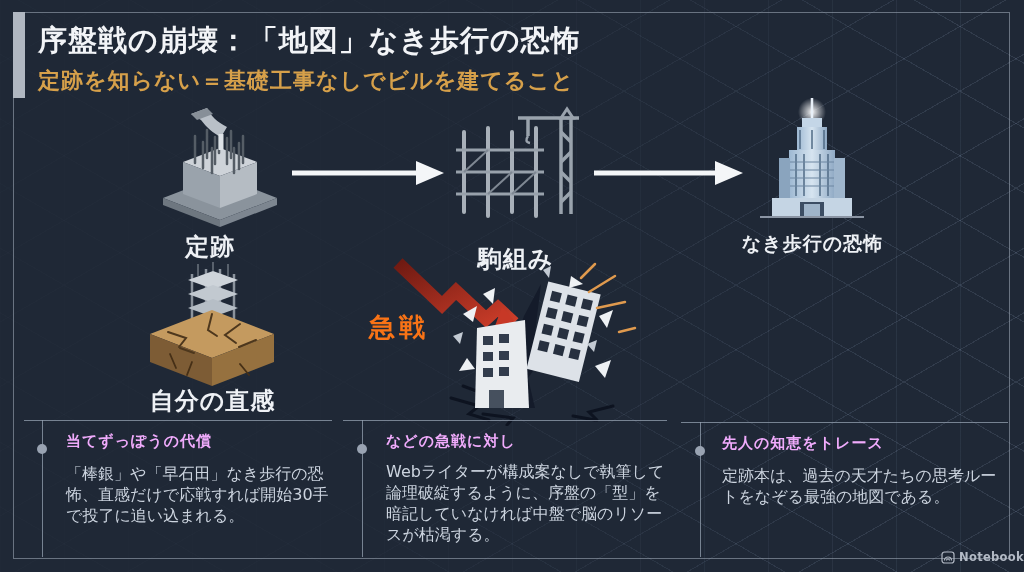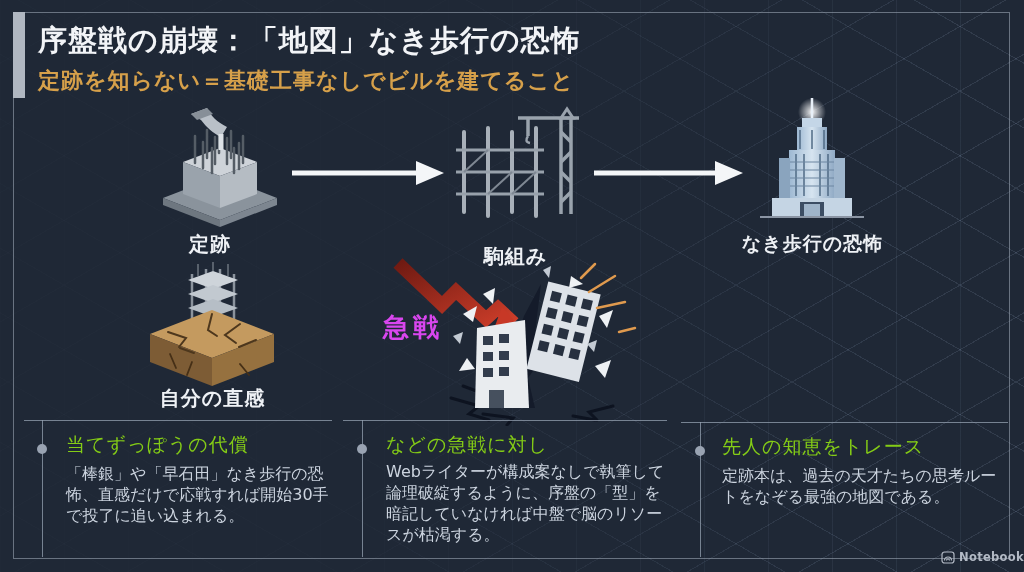--- a/index.html
+++ b/index.html
@@ -17,26 +17,26 @@
       repeating-linear-gradient(-30deg, rgba(150,170,200,.16) 0 1px, transparent 1px 56px),
       repeating-linear-gradient(90deg, rgba(150,170,200,.10) 0 1px, transparent 1px 64px);
     -webkit-mask-image:linear-gradient(100deg, rgba(0,0,0,.10) 0%, rgba(0,0,0,.12) 40%, rgba(0,0,0,.5) 62%, rgba(0,0,0,.95) 85%);
     mask-image:linear-gradient(100deg, rgba(0,0,0,.10) 0%, rgba(0,0,0,.12) 40%, rgba(0,0,0,.5) 62%, rgba(0,0,0,.95) 85%);
   }
   .frame{position:absolute;left:13px;top:12px;width:995px;height:545px;border:1px solid rgba(165,176,192,.55);}
   .accent-bar{position:absolute;left:13px;top:12px;width:12px;height:86px;background:#b0b7c1;}
   .abs{position:absolute;}
   .title{left:38px;top:21px;font-size:29px;font-weight:bold;color:#f2f4f7;letter-spacing:1px;}
   .subtitle{left:38px;top:66px;font-size:22px;font-weight:bold;color:#d6a04a;letter-spacing:1px;}
-  .step-label{font-size:20px;font-weight:bold;color:#eef1f5;text-align:center;letter-spacing:1px;}
-  .attack-label{left:383px;top:310px;font-size:26px;font-weight:bold;color:#d946ef;letter-spacing:4px;}
+  .step-label{font-size:24px;font-weight:bold;color:#eef1f5;text-align:center;letter-spacing:1px;}
+  .attack-label{left:369px;top:310px;font-size:26px;font-weight:bold;color:#f97316;letter-spacing:4px;}
   .panel-hline{height:1px;background:rgba(150,162,178,.75);top:420px;}
   .panel-vline{width:1px;background:rgba(150,162,178,.75);top:420px;height:137px;}
   .panel-dot{width:10px;height:10px;border-radius:50%;background:#99a3b2;}
-  .panel-title{font-size:19px;font-weight:normal;color:#84cc16;letter-spacing:1px;}
+  .panel-title{font-size:15px;font-weight:bold;color:#f0abfc;letter-spacing:1px;}
   .panel-body{font-size:16px;line-height:21px;color:#ccd4df;}
   .watermark-text{font-size:11.5px;color:#b3bac5;font-weight:bold;letter-spacing:.3px;}
   svg{display:block;}
 </style>
 </head>
 <body>
 
 <div class="canvas">
   <div class="bg-pattern"></div>
   <div class="frame"></div>

